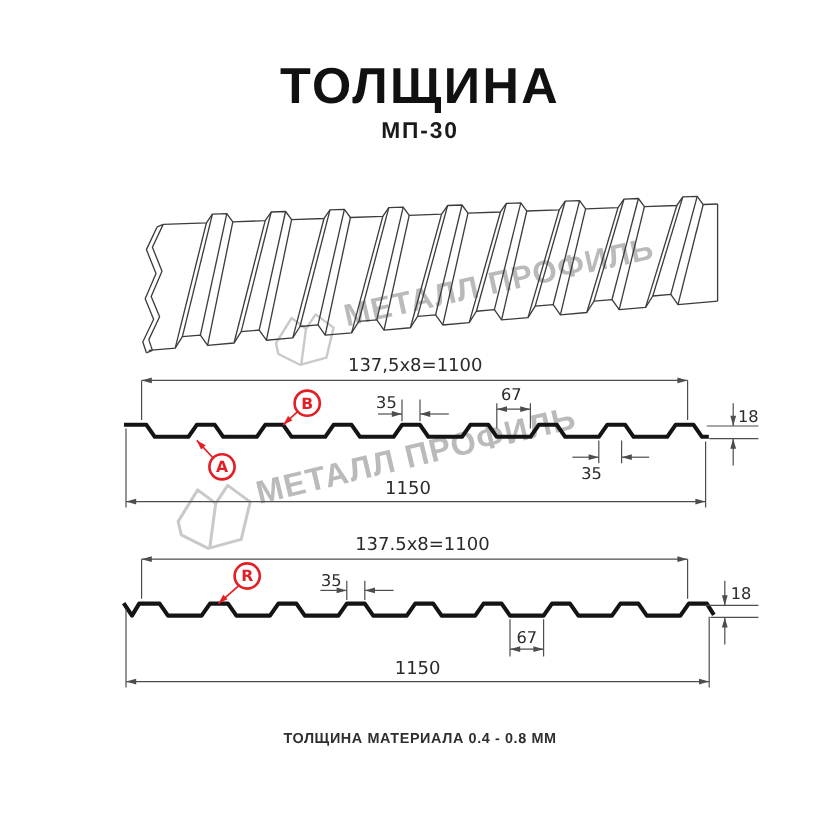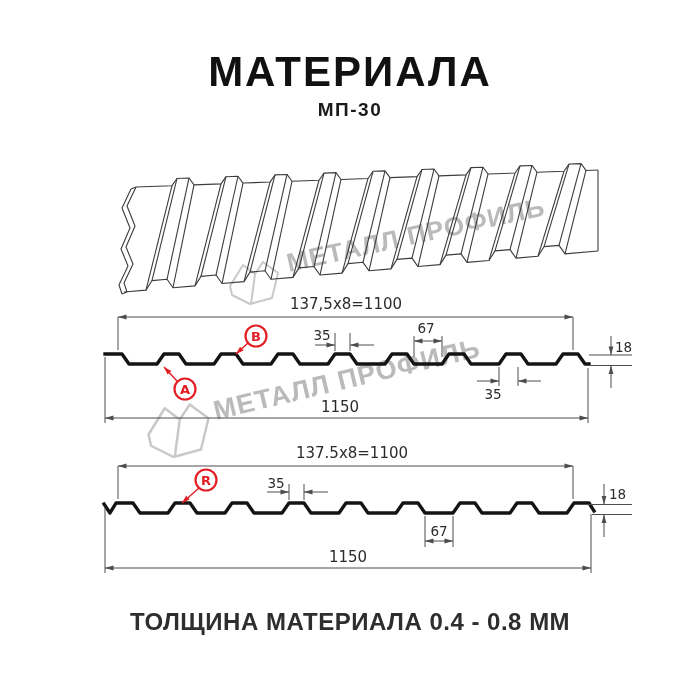--- a/index.html
+++ b/index.html
@@ -3,39 +3,39 @@
 <meta charset="utf-8">
 <style>
   html,body{margin:0;padding:0;background:#ffffff;}
   .page{position:relative;width:700px;height:700px;background:#ffffff;overflow:hidden;
         font-family:"Liberation Sans", sans-serif;}
   .title{position:absolute;top:48px;left:0;width:700px;text-align:center;
          font-size:42px;font-weight:800;letter-spacing:2px;color:#111111;}
   .subtitle{position:absolute;top:99px;left:0;width:700px;text-align:center;
          font-size:19px;font-weight:700;letter-spacing:1.5px;color:#1a1a1a;}
   .footer{position:absolute;top:608px;left:0;width:700px;text-align:center;
-         font-size:24px;font-weight:700;letter-spacing:0.5px;color:#2e2e2e;}
+         font-size:12px;font-weight:700;letter-spacing:0.5px;color:#2e2e2e;}
   svg{position:absolute;top:0;left:0;}
   .dimline{stroke:#4d4d4d;stroke-width:1;fill:none;}
   .dimtext{font-family:"DejaVu Sans", sans-serif;font-size:13.5px;fill:#2b2b2b;}
   .dimtext-big{font-family:"DejaVu Sans", sans-serif;font-size:15px;fill:#2b2b2b;}
   .redcircle{stroke:#e31e24;stroke-width:2.2;fill:#ffffff;}
   .redletter{font-family:"DejaVu Sans", sans-serif;font-size:13px;font-weight:bold;fill:#e31e24;text-anchor:middle;}
   .redline{stroke:#e31e24;stroke-width:1.4;fill:none;}
   .wm-text{font-family:"Liberation Sans", sans-serif;font-weight:bold;fill:#a9a9a9;opacity:0.8;letter-spacing:1px;}
   .wm-logo{stroke:#bfbfbf;stroke-width:2;fill:none;stroke-linejoin:round;opacity:0.85;}
   .sketch{stroke:#3c3c3c;stroke-width:1.1;fill:none;stroke-linejoin:round;}
   .profile{stroke:#141414;stroke-width:3.4;fill:none;stroke-linejoin:round;stroke-linecap:square;}
 </style>
 </head>
 <body>
 
 <div class="page">
 
-  <div class="title">МАТЕРИАЛА</div>
+  <div class="title">ТОЛЩИНА</div>
   <div class="subtitle">МП-30</div>
 
   <svg width="700" height="700" viewBox="0 0 700 700">
 
     <g>
       <path class="wm-logo" transform="translate(228,260)" d="M2 26 L15 5 L27 14 L35 2 L50 13 L44 38 L22 44 L4 35 Z M27 14 L23 44"></path>
       <text class="wm-text" transform="translate(289,272) rotate(-12.5)" font-size="26">МЕТАЛЛ ПРОФИЛЬ</text>
     </g>
 
     <g id="sheet3d">

